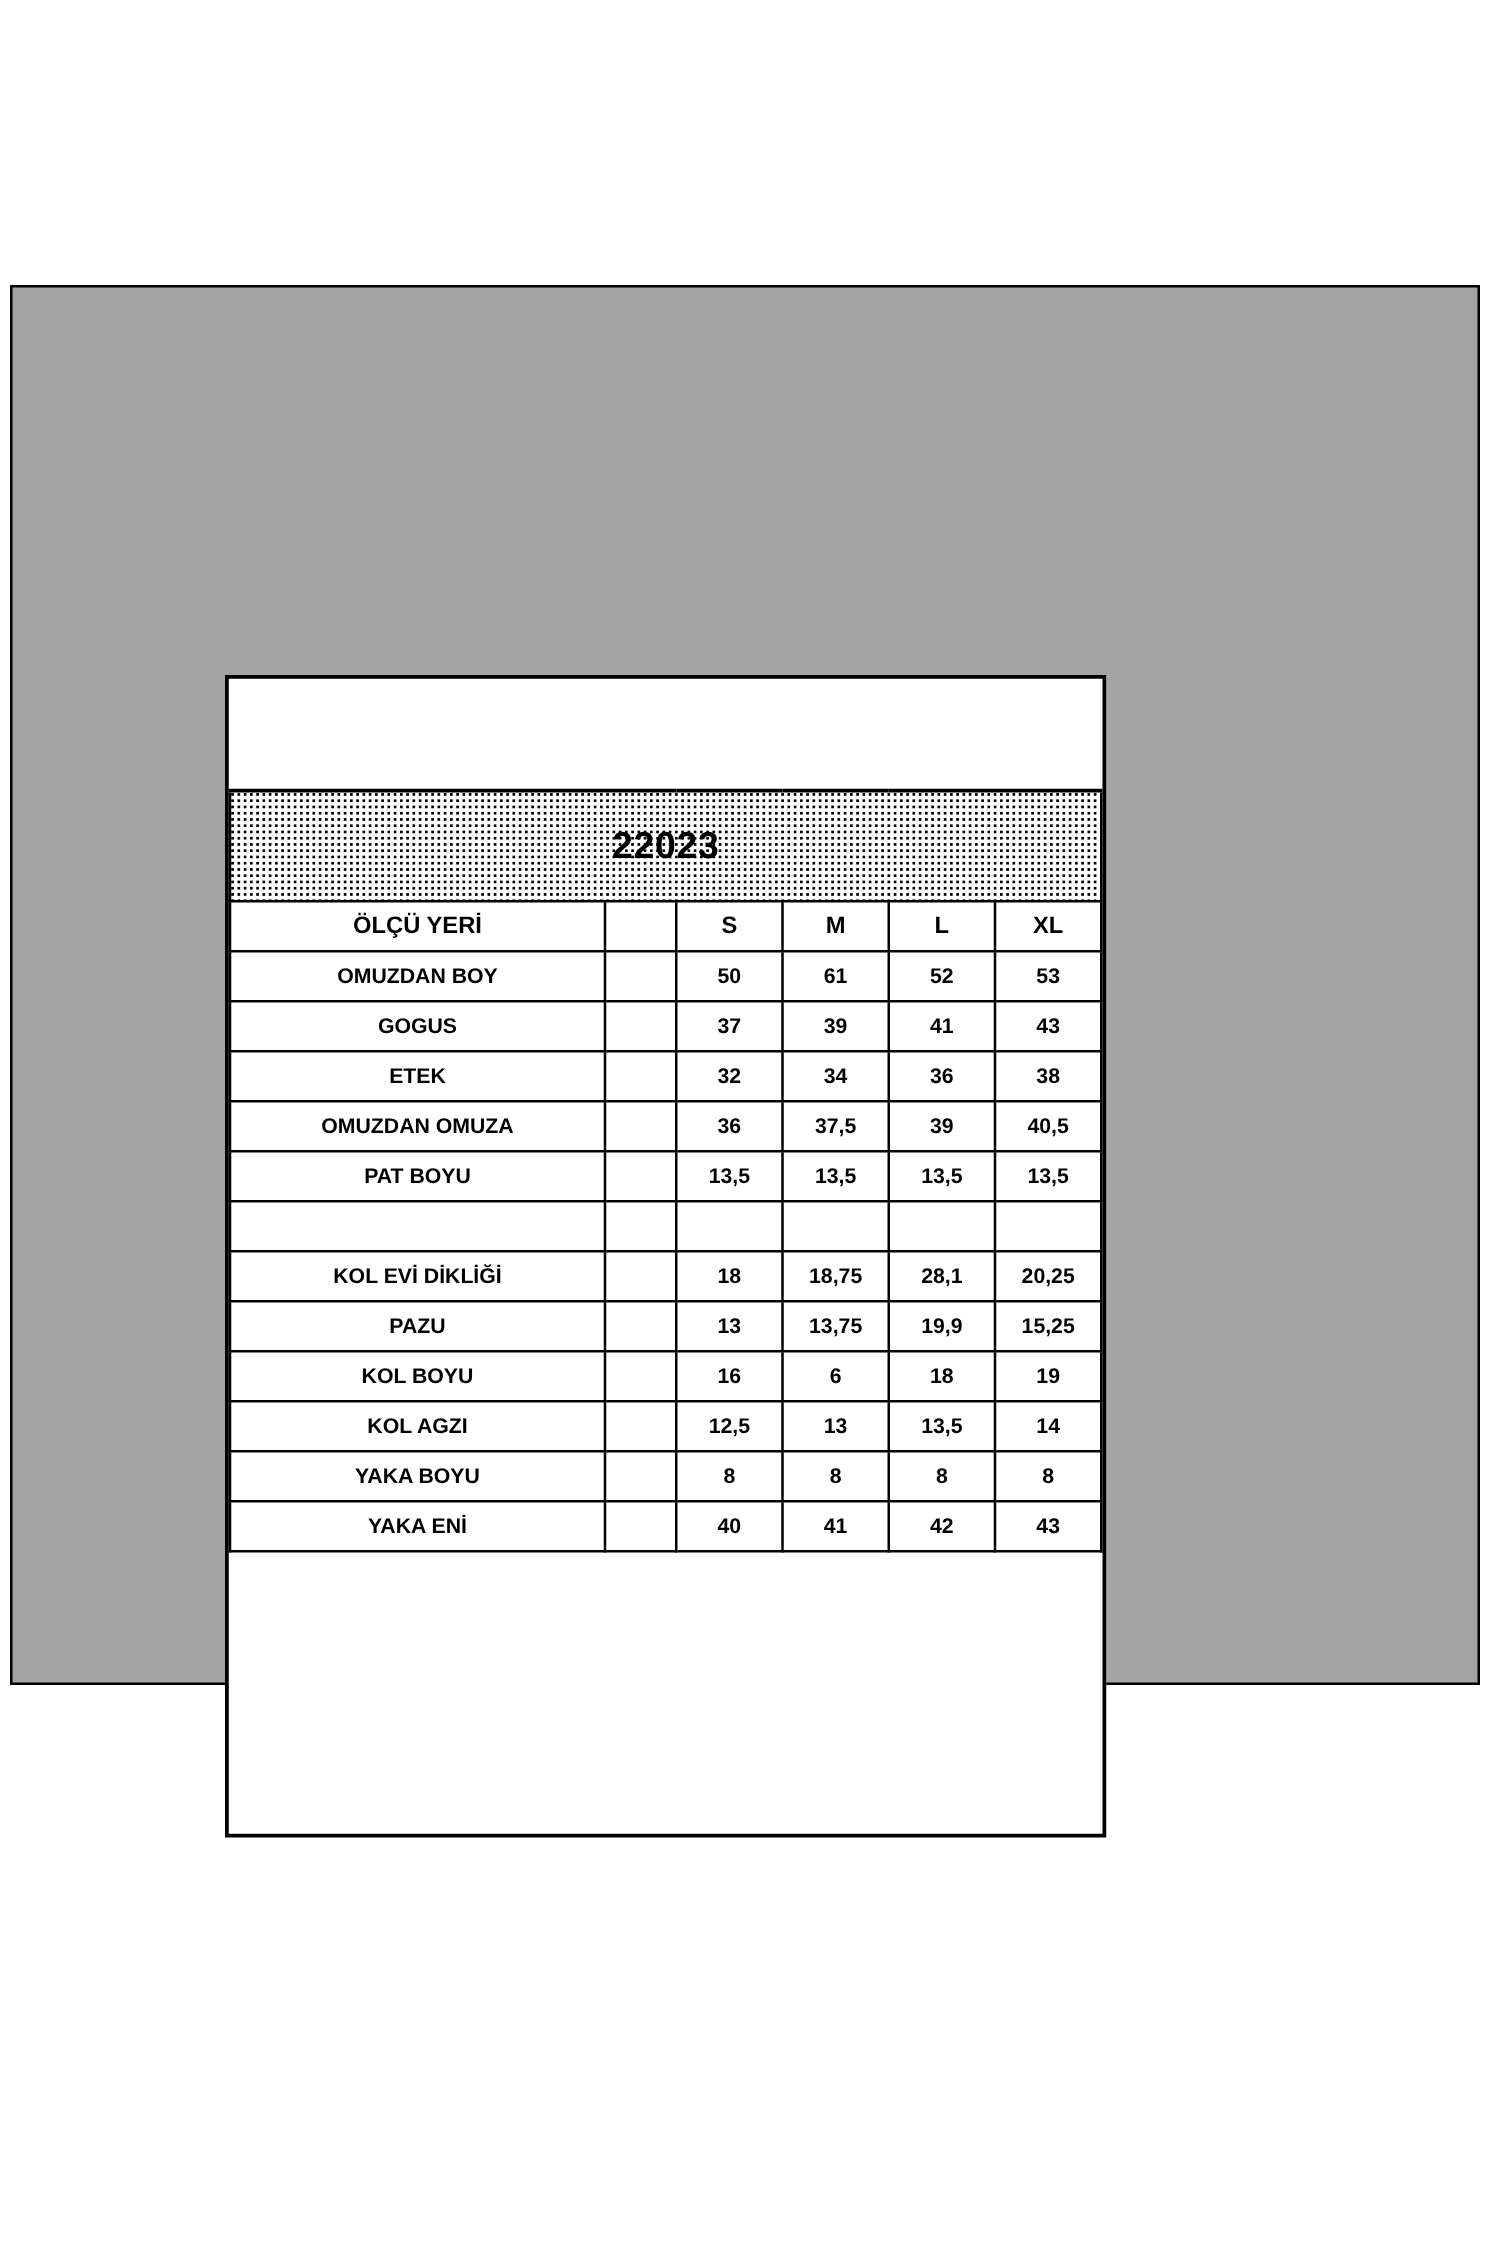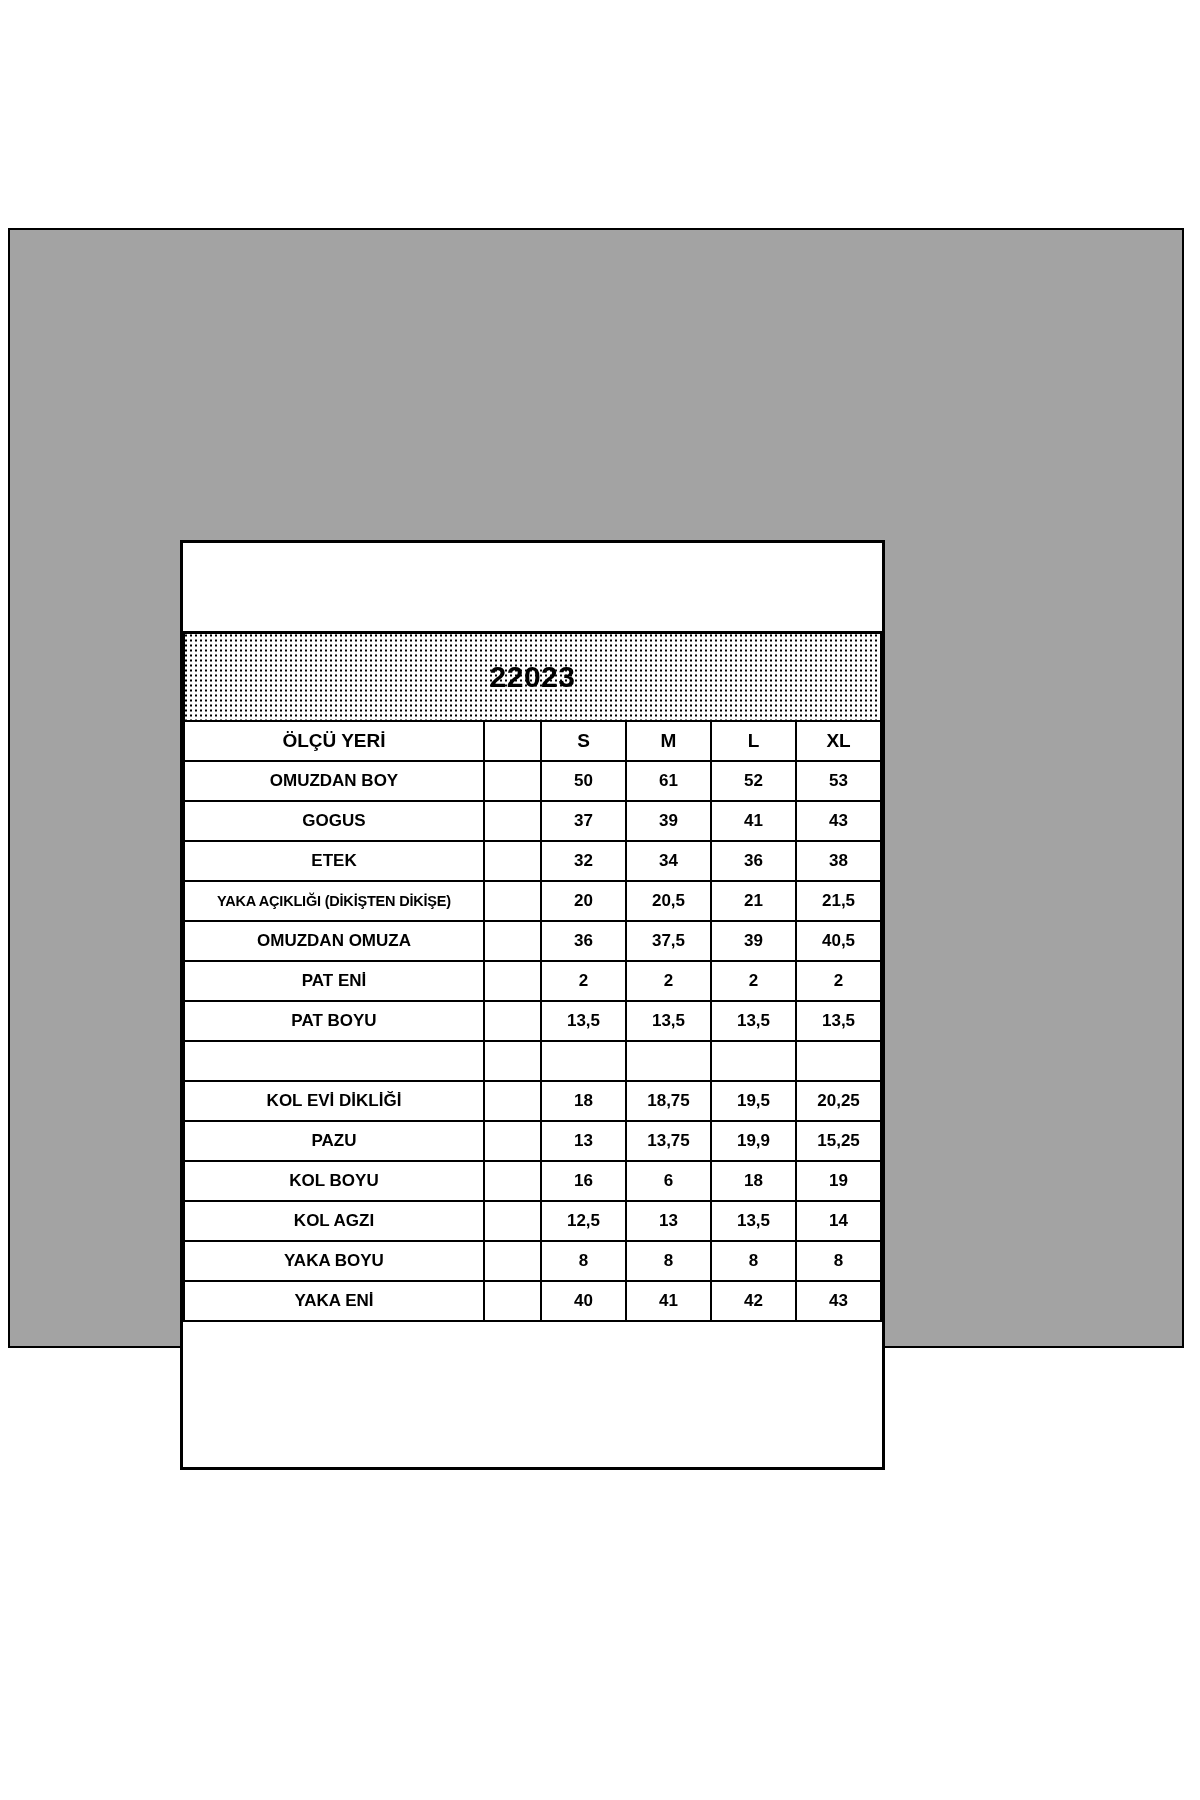--- a/index.html
+++ b/index.html
@@ -140,65 +140,49 @@
         </tr>
         <tr>
           <td class="label-cell">ETEK</td>
           <td class="gap-cell"></td>
           <td>32</td>
           <td>34</td>
           <td>36</td>
           <td>38</td>
         </tr>
         <tr>
-          <td class="label-cell small">YAKA AÇIKLIĞI (DİKİŞTEN DİKİŞE)</td>
-          <td class="gap-cell"></td>
-          <td>20</td>
-          <td>20,5</td>
-          <td>21</td>
-          <td>21,5</td>
-        </tr>
-        <tr>
           <td class="label-cell">OMUZDAN OMUZA</td>
           <td class="gap-cell"></td>
           <td>36</td>
           <td>37,5</td>
           <td>39</td>
           <td>40,5</td>
         </tr>
         <tr>
-          <td class="label-cell">PAT ENİ</td>
-          <td class="gap-cell"></td>
-          <td>2</td>
-          <td>2</td>
-          <td>2</td>
-          <td>2</td>
-        </tr>
-        <tr>
           <td class="label-cell">PAT BOYU</td>
           <td class="gap-cell"></td>
           <td>13,5</td>
           <td>13,5</td>
           <td>13,5</td>
           <td>13,5</td>
         </tr>
         <tr class="blank-row">
           <td class="label-cell"></td>
           <td class="gap-cell"></td>
           <td></td>
           <td></td>
           <td></td>
           <td></td>
         </tr>
         <tr>
           <td class="label-cell">KOL EVİ DİKLİĞİ</td>
           <td class="gap-cell"></td>
           <td>18</td>
           <td>18,75</td>
-          <td>19,5</td>
+          <td>28,1</td>
           <td>20,25</td>
         </tr>
         <tr>
           <td class="label-cell">PAZU</td>
           <td class="gap-cell"></td>
           <td>13</td>
           <td>13,75</td>
           <td>19,9</td>
           <td>15,25</td>
         </tr>

